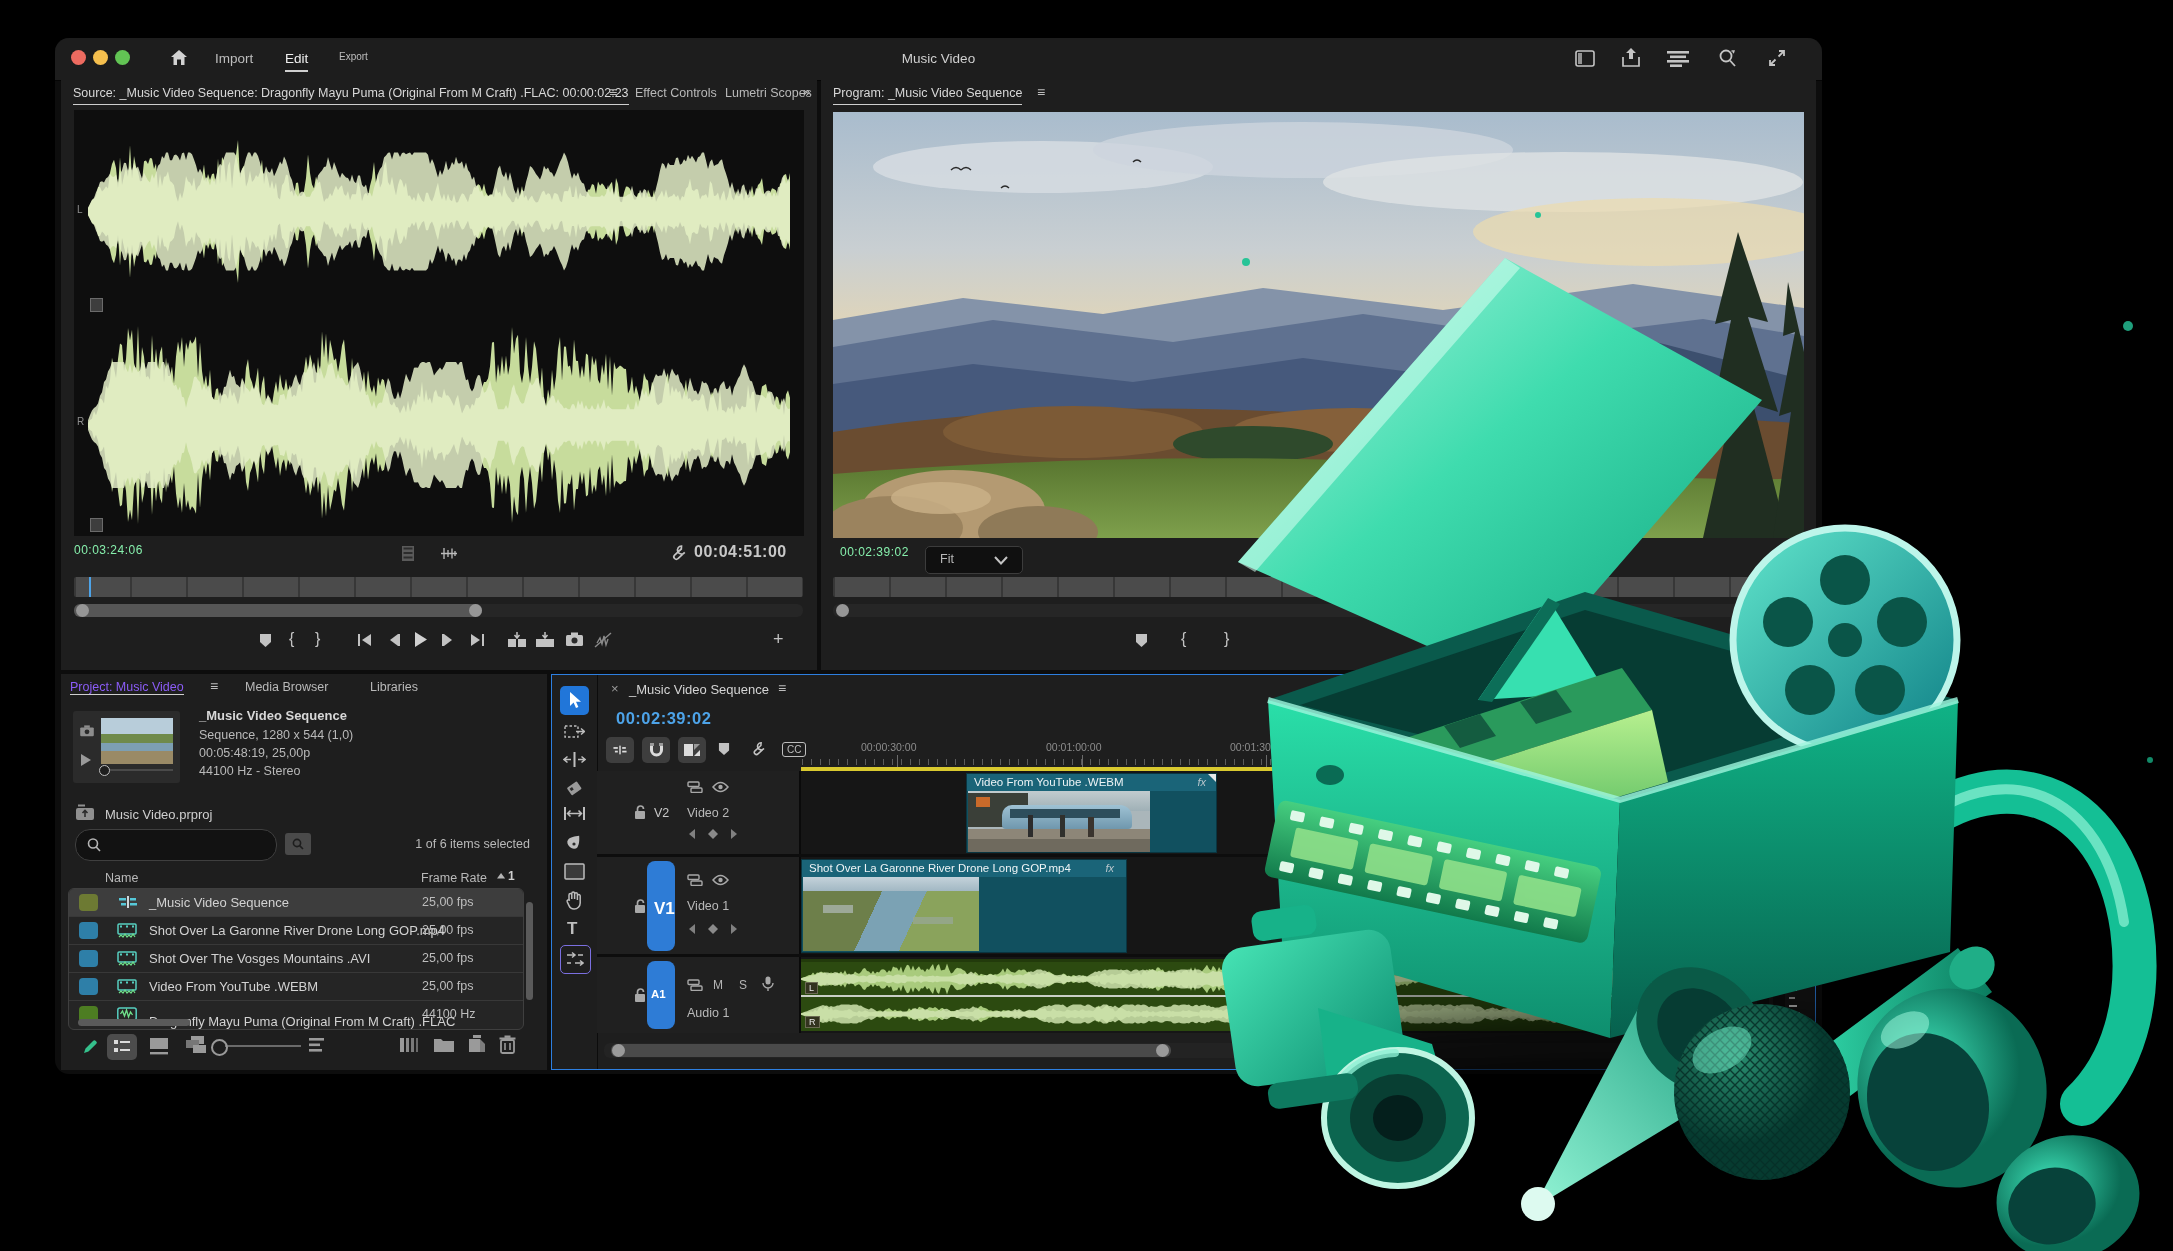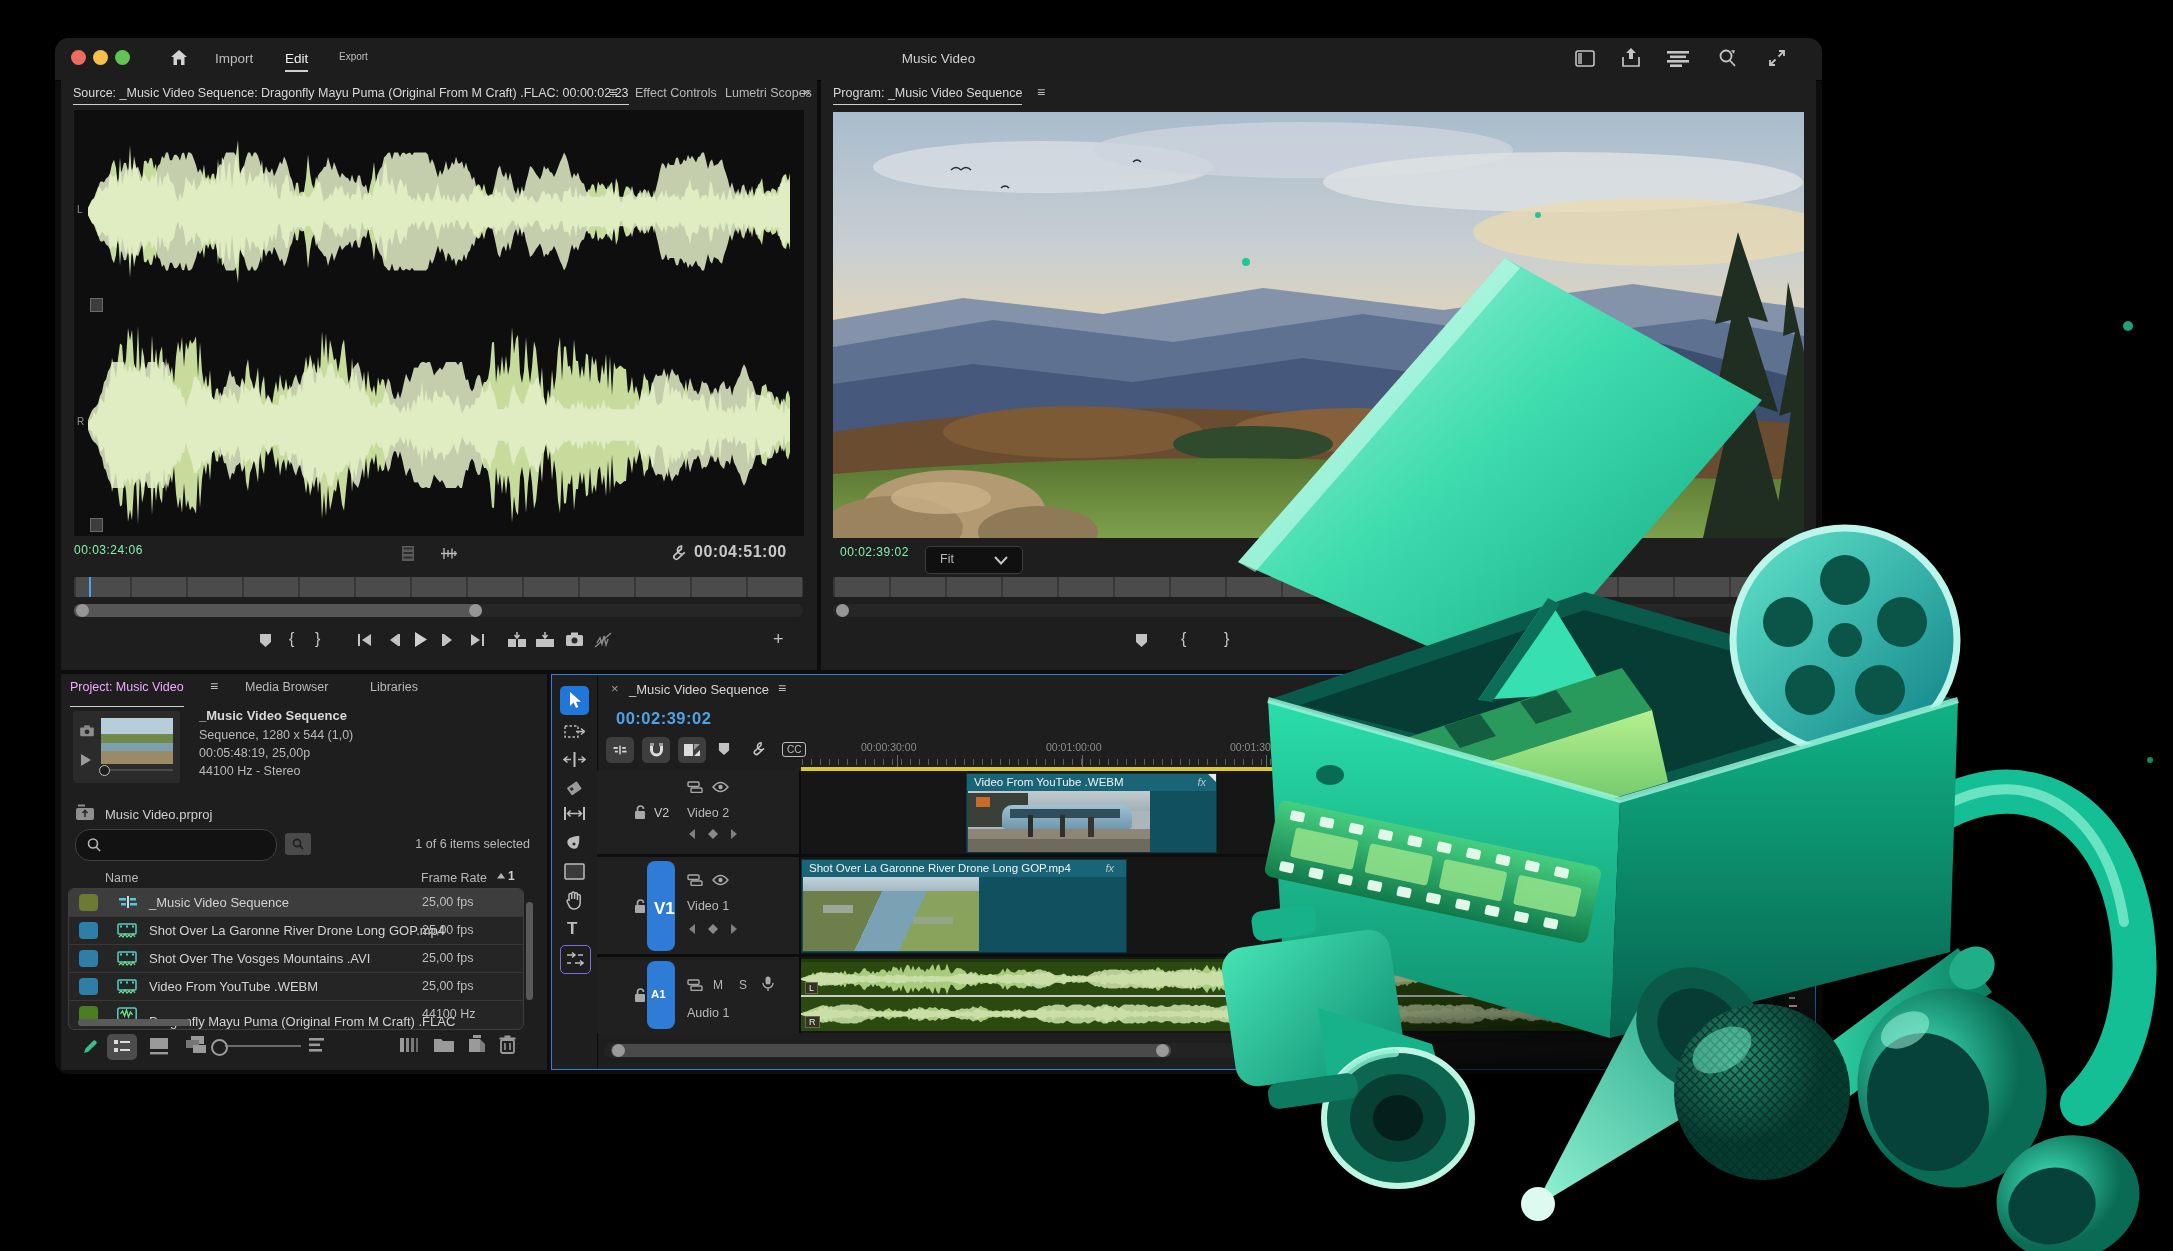--- a/index.html
+++ b/index.html
@@ -263,21 +263,21 @@
             <svg width="13" height="15" viewBox="0 0 13 15">
               <path d="M1 1 H12 V9 L6.5 14 L1 9 Z" fill="#c2c2c2"></path>
             </svg>
           </div>
       <div class="abs txt icon" style="left:360px;top:550px;font-size:16px;">{</div>
       <div class="abs txt icon" style="left:403px;top:550px;font-size:16px;">}</div>
     </div>
   </div>
 
   <div class="panel" style="left:6px;top:636px;width:486px;height:396px;">
-    <div class="abs txt t12" style="left:9px;top:6px;color:#f0abfc;border-bottom:1.5px solid #cfcfcf;padding-bottom:12px;">Project: Music Video</div>
+    <div class="abs txt t12" style="left:9px;top:6px;color:#8b5cf6;border-bottom:1.5px solid #cfcfcf;padding-bottom:0;">Project: Music Video</div>
     <div class="abs txt" style="left:149px;top:4px;color:#bdbdbd;font-size:14px;">≡</div>
     <div class="abs txt t12 mid" style="left:184px;top:6px;">Media Browser</div>
     <div class="abs txt t12 mid" style="left:309px;top:6px;">Libraries</div>
 
     <div class="abs" style="left:12px;top:37px;width:107px;height:72px;background:#2b2b2b;border-radius:3px;">
       <svg class="abs" style="left:6px;top:14px;" width="16" height="12" viewBox="0 0 19 15">
             <rect x="1" y="3" width="17" height="11" rx="1.5" fill="#8d8d8d"></rect>
             <rect x="6" y="0.5" width="7" height="3" fill="#8d8d8d"></rect>
             <circle cx="9.5" cy="8.5" r="3" fill="#2a2a2a"></circle>
           </svg>

